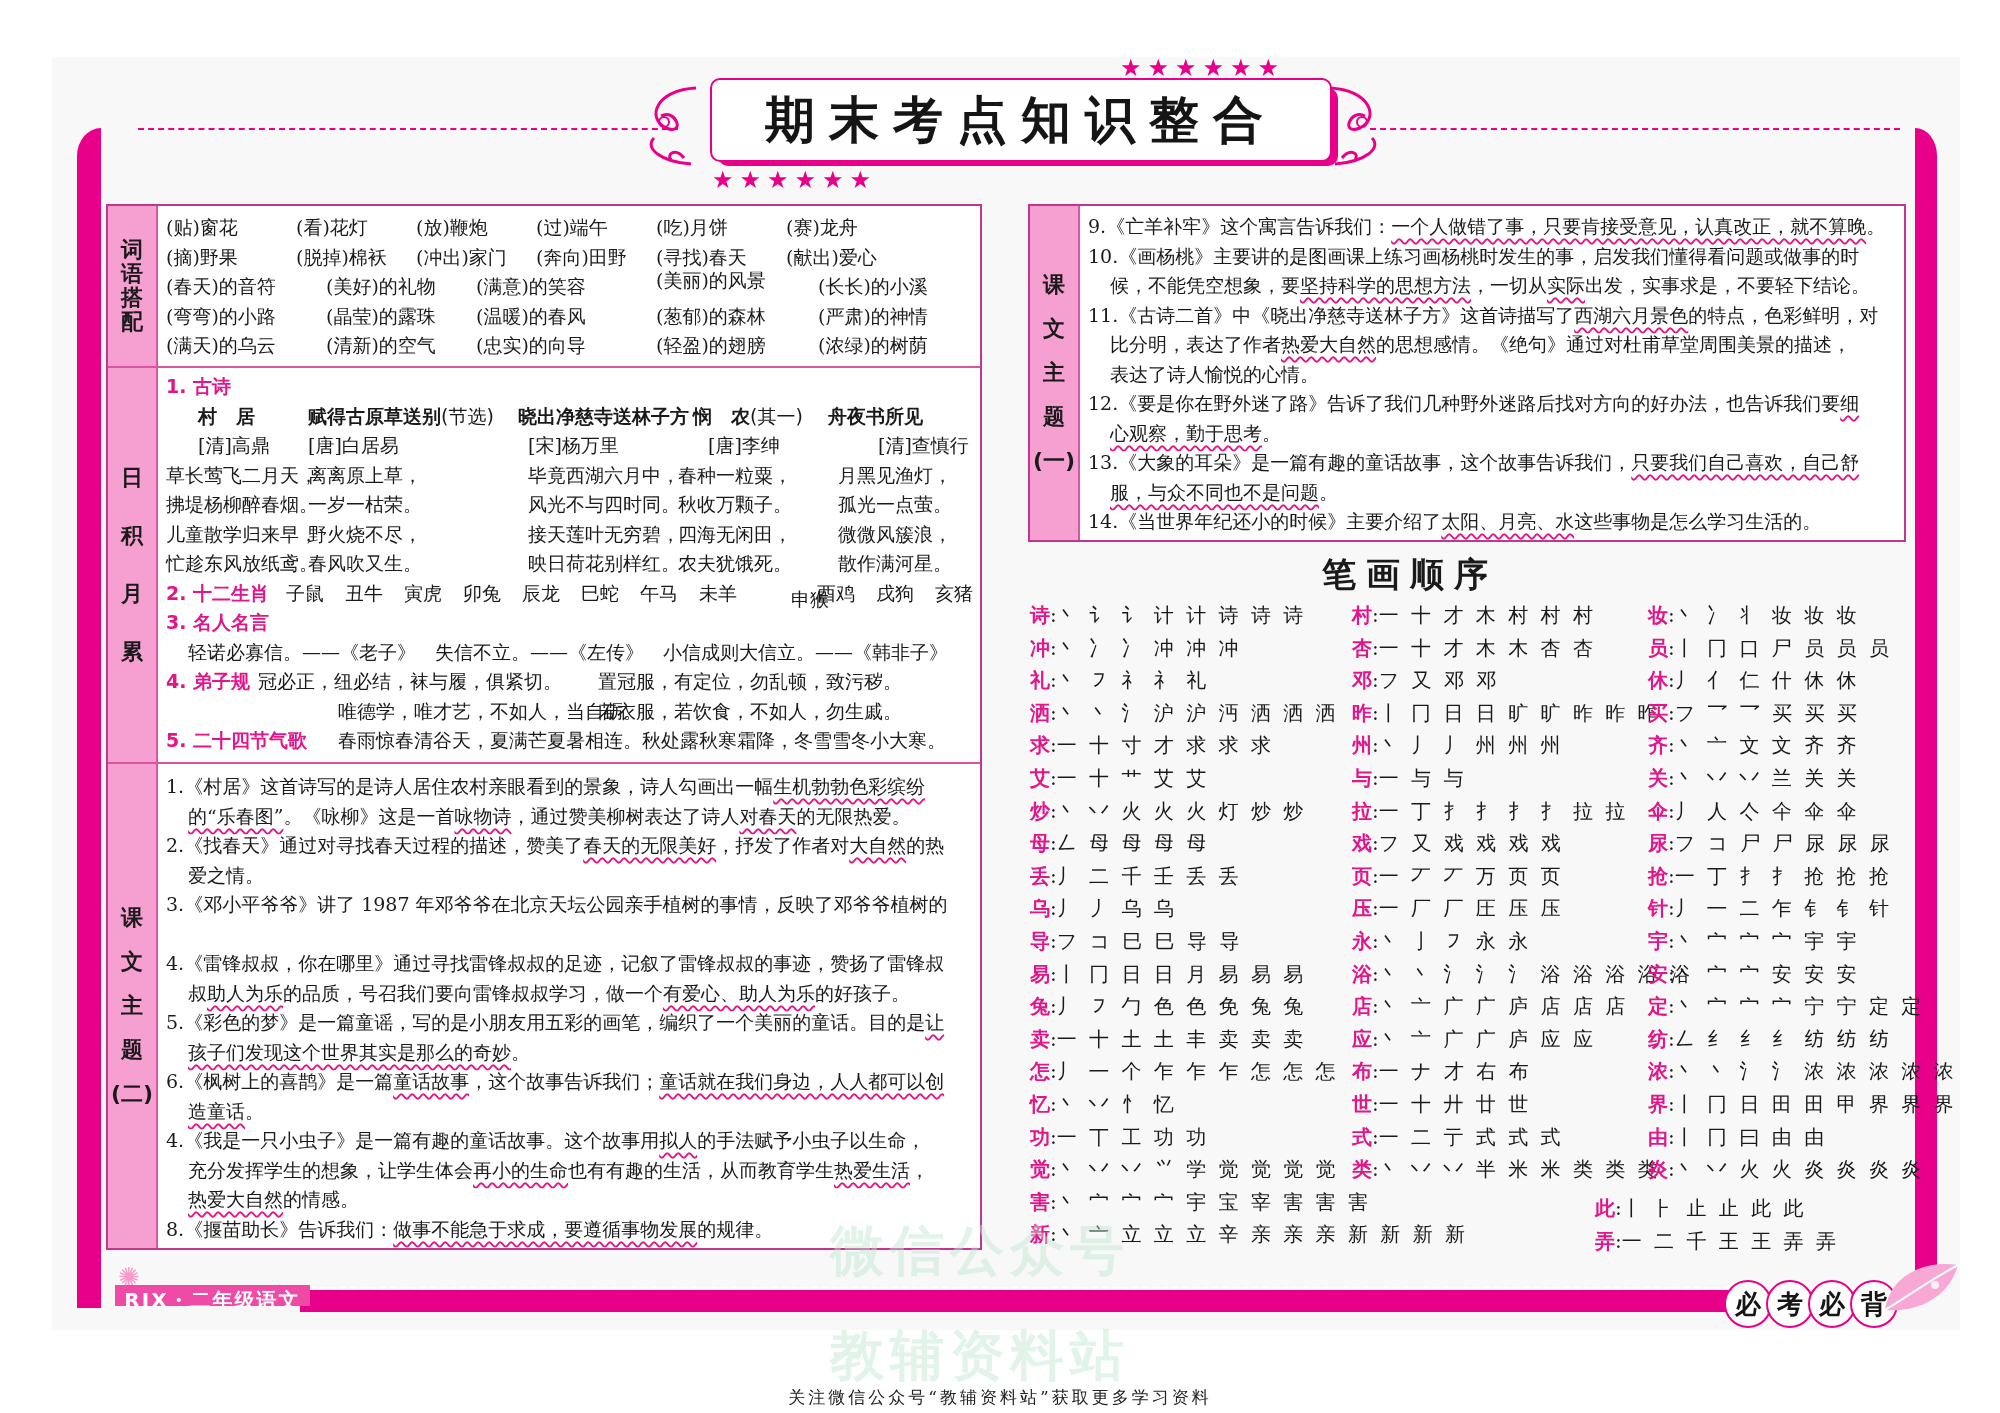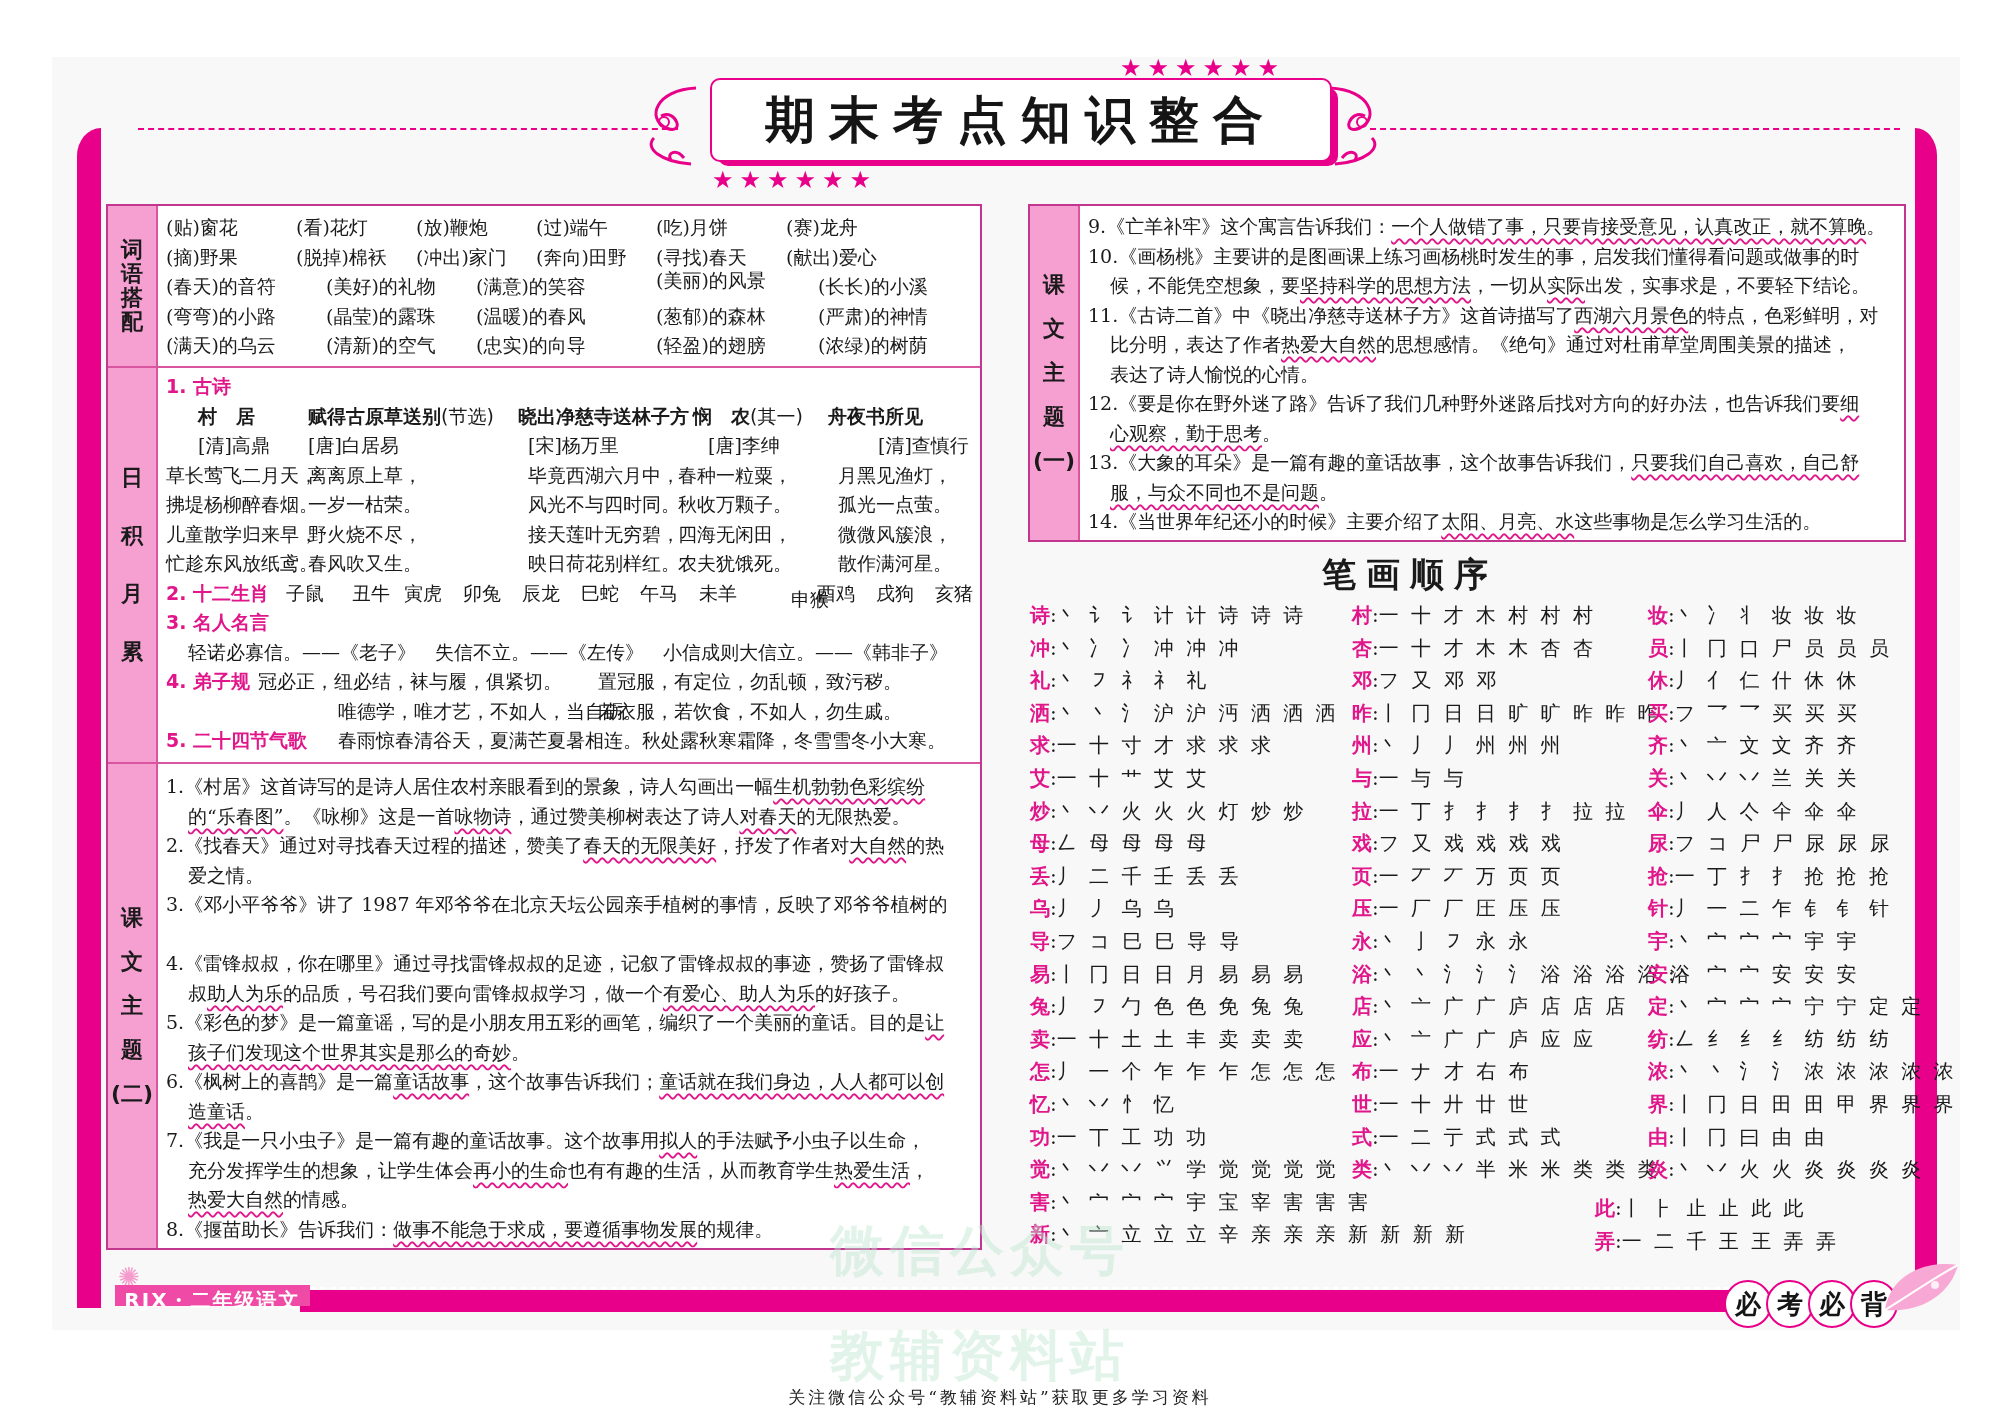--- a/index.html
+++ b/index.html
@@ -160,21 +160,21 @@
         <span class="line" style="left: 520px; top: 151.5px;">四海无闲田，</span>
         <span class="line" style="left: 520px; top: 181px;">农夫犹饿死。</span>
         <span class="line bold" style="left: 670px; top: 33.5px;"><span>舟夜书所见</span></span>
         <span class="line" style="left: 720px; top: 63px;">[清]查慎行</span>
         <span class="line" style="left: 680px; top: 92.5px;">月黑见渔灯，</span>
         <span class="line" style="left: 680px; top: 122px;">孤光一点萤。</span>
         <span class="line" style="left: 680px; top: 151.5px;">微微风簇浪，</span>
         <span class="line" style="left: 680px; top: 181px;">散作满河星。</span>
         <span class="line pink" style="left: 8px; top: 210.5px;">2. 十二生肖</span>
         <span class="line" style="left: 128px; top: 210.5px;">子鼠</span>
-        <span class="line" style="left: 194px; top: 210.5px; text-align: center;">丑牛</span>
+        <span class="line" style="left: 187px; top: 210.5px; text-align: center;">丑牛</span>
         <span class="line" style="left: 246px; top: 210.5px;">寅虎</span>
         <span class="line" style="left: 305px; top: 210.5px;">卯兔</span>
         <span class="line" style="left: 364px; top: 210.5px;">辰龙</span>
         <span class="line" style="left: 423px; top: 210.5px;">巳蛇</span>
         <span class="line" style="left: 482px; top: 210.5px;">午马</span>
         <span class="line" style="left: 541px; top: 210.5px;">未羊</span>
         <span class="line" style="left: 600px; top: 217px; margin-left: 33px;">申猴</span>
         <span class="line" style="left: 659px; top: 210.5px;">酉鸡</span>
         <span class="line" style="left: 718px; top: 210.5px;">戌狗</span>
         <span class="line" style="left: 777px; top: 210.5px;">亥猪</span>
@@ -202,21 +202,21 @@
         <div class="line" style="left: 30px; top: 37.5px;"><span class="u">的“乐春图”</span><span>。《咏柳》这是一首</span><span class="u">咏物诗</span><span>，通过赞美柳树表达了诗人</span><span class="u">对春天</span><span>的无限热爱。</span></div>
         <div class="line" style="left: 8px; top: 67px;"><span>2.《找春天》通过对寻找春天过程的描述，赞美了</span><span class="u">春天的无限美好</span><span>，抒发了作者对</span><span class="u">大自然</span><span>的热</span></div>
         <div class="line" style="left: 30px; top: 96.5px;"><span>爱之情。</span></div>
         <div class="line" style="left: 8px; top: 126px;"><span>3.《邓小平爷爷》讲了 1987 年邓爷爷在北京天坛公园亲手植树的事情，反映了邓爷爷植树的</span></div>
         <div class="line" style="left: 8px; top: 185px;"><span>4.《雷锋叔叔，你在哪里》通过寻找雷锋叔叔的足迹，记叙了雷锋叔叔的事迹，赞扬了雷锋叔</span></div>
         <div class="line" style="left: 30px; top: 214.5px;"><span>叔</span><span class="u">助人为乐</span><span>的品质，号召我们要向雷锋叔叔学习，做一个</span><span class="u">有爱心、助人为乐</span><span>的好孩子。</span></div>
         <div class="line" style="left: 8px; top: 244px;"><span>5.《彩色的梦》是一篇童谣，写的是小朋友用五彩的画笔，编织了一个美丽的童话。目的是</span><span class="u">让</span></div>
         <div class="line" style="left: 30px; top: 273.5px;"><span class="u">孩子们发现这个世界其实是那么的奇妙</span><span>。</span></div>
         <div class="line" style="left: 8px; top: 303px;"><span>6.《枫树上的喜鹊》是一篇</span><span class="u">童话故事</span><span>，这个故事告诉我们；</span><span class="u">童话就在我们身边，人人都可以创</span></div>
         <div class="line" style="left: 30px; top: 332.5px;"><span class="u">造童话</span><span>。</span></div>
-        <div class="line" style="left: 8px; top: 362px;"><span>7.《我是一只小虫子》是一篇有趣的童话故事。这个故事用</span><span class="u">拟人</span><span>的手法赋予小虫子以生命，</span></div>
+        <div class="line" style="left: 8px; top: 362px;"><span>4.《我是一只小虫子》是一篇有趣的童话故事。这个故事用</span><span class="u">拟人</span><span>的手法赋予小虫子以生命，</span></div>
         <div class="line" style="left: 30px; top: 391.5px;"><span>充分发挥学生的想象，让学生体会</span><span class="u">再小的生命</span><span>也有有趣的生活，从而教育学生</span><span class="u">热爱生活</span><span>，</span></div>
         <div class="line" style="left: 30px; top: 421px;"><span class="u">热爱大自然</span><span>的情感。</span></div>
         <div class="line" style="left: 8px; top: 450.5px;"><span>8.《揠苗助长》告诉我们：</span><span class="u">做事不能急于求成，要遵循事物发展</span><span>的规律。</span></div>
       </div>
   </div>
 </div>
 
 <div class="tbl" style="left:1028px;top:204px;width:874px;height:334px">
   <div class="row" style="top:0;height:334px;border-bottom:none">
     <div class="label" id="lbl-theme1" style="width:48px;font-size:22px;line-height:44px">

